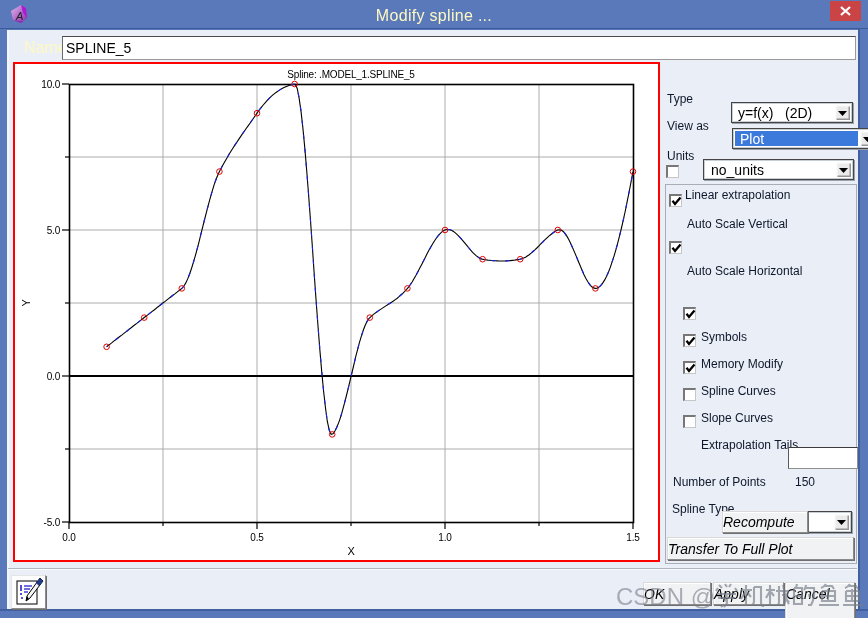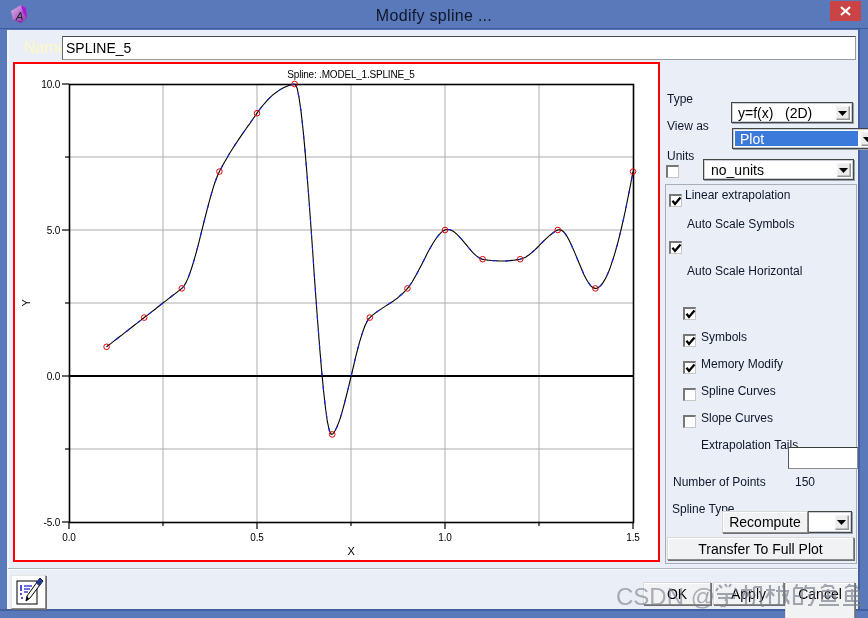--- a/index.html
+++ b/index.html
@@ -1,42 +1,42 @@
 <!DOCTYPE html>
 <html><head>
 <meta charset="utf-8">
 <style>
 * { margin:0; padding:0; box-sizing:border-box; }
 html,body { width:868px; height:618px; overflow:hidden; }
 body { font-family:"Liberation Sans", sans-serif; position:relative; background:#5a79ba; }
 .abs { position:absolute; }
 
 #titlebar { left:0; top:0; width:868px; height:29px; background:#5a79ba; border-bottom:1px solid #3c5a9a; }
-#title { width:100%; text-align:center; top:6.5px; font-size:16px; letter-spacing:0.3px; color:#0f172a; }
+#title { width:100%; text-align:center; top:6.5px; font-size:16px; letter-spacing:0.3px; color:#fef9c3; }
 #closebtn { left:830px; top:1px; width:31px; height:20px; background:#ca4345; }
 #closebtn svg { position:absolute; left:10px; top:5px; }
 #bodybg { left:7px; top:30px; width:852px; height:579px; background:#e9eef7; }
 #hl-left { left:7px; top:30px; width:2px; height:579px; background:#f3f7fc; }
 #sh-right { left:858px; top:29px; width:2px; height:581px; background:#42609f; }
 #sh-bottom { left:0px; top:609px; width:868px; height:2px; background:#42609f; }
 
 #namelab { left:24px; top:39px; font-size:16px; color:#fef9c3; }
 #namefield { left:62px; top:36px; width:794px; height:24px; background:#fff; border:1px solid #9a9a9a; border-top:1px solid #4a4a4a; border-left:1px solid #6a6a6a; }
 #nametext { left:66px; top:40px; font-size:14px; color:#000; }
 
 #plotbox { left:13px; top:62px; width:647px; height:500px; background:#fff; border:2px solid #fb0200; }
 
 .lab { font-size:12px; color:#0f172a; white-space:nowrap;margin-top:24px; }
 .combo { background:#fff; border:1px solid #454545; box-shadow:inset 0 0 0 1px #c9cdd4, 1px 1px 0 #9aa2ae;margin-top:36px; }
 .combo .txt { position:absolute; left:7px; top:2px; font-size:14px; color:#000; }
 .arrowbtn { position:absolute; right:2px; top:2px; bottom:2px; width:15px; background:#ebebeb; box-shadow:inset 1.5px 1.5px 0 #fcfcfc, inset -1.5px -1.5px 0 #969696; }
 .arrowbtn svg { position:absolute; left:3px; top:50%; margin-top:-2px; }
 .cb { position:absolute; width:13px; height:13px; background:#fff; border-top:2px solid #777; border-left:2px solid #777; border-right:1px solid #c6c6c6; border-bottom:1px solid #c6c6c6; }
 .cb svg { position:absolute; left:0px; top:0px; }
-.btn { position:absolute; background:#f1f2f4; border:1px solid #8b8b8b; border-top-color:#d9d9d9; border-left-color:#d9d9d9; box-shadow:1px 1px 0 #6f6f6f, inset 1px 1px 0 #ffffff; text-align:center; font-size:14px; color:#000; }
+.btn { position:absolute; background:#f1f2f4; border:1px solid #8b8b8b; border-top-color:#d9d9d9; border-left-color:#d9d9d9; box-shadow:1px 1px 0 #6f6f6f, inset 1px 1px 0 #ffffff; font-size:14px; color:#000;font-style:italic; }
 #groupbox { left:665px; top:184px; width:192px; height:380px; border:1px solid #a8aeb8; }
 
 #sep { left:8px; top:568px; width:849px; height:1px; background:#aeb6c2; box-shadow:0 1px 0 #fbfcfe; }
 #iconbtn { left:11px; top:575px; width:35px; height:34px; background:#fdfdfd; border:1px solid #8b8b8b; border-top-color:#e5e5e5; border-left-color:#e5e5e5; box-shadow:1px 1px 0 #6f6f6f; }
 #watermark { left:616px; top:583px; font-size:24px; color:rgba(122,128,140,0.62); white-space:nowrap; z-index:50; }
 #watermark svg { vertical-align:-4px; }
 </style>
 </head>
 <body>
 <div class="abs" id="titlebar"></div>
@@ -171,21 +171,21 @@
 
 <div class="abs cb" style="left:666px;top:165px"></div>
 <div class="abs lab" style="left:685px;top:164px">Linear extrapolation</div>
 
 <div class="abs" id="groupbox"></div>
 <div class="abs cb" style="left:669px;top:194px">
     <svg width="13" height="13" viewBox="0 0 13 13">
       <path d="M1.5 4.8 L4 8 L9.5 1.5" fill="none" stroke="#000" stroke-width="2.3"></path>
     </svg>
   </div>
-<div class="abs lab" style="left:687px;top:193px">Auto Scale Symbols</div>
+<div class="abs lab" style="left:687px;top:193px">Auto Scale Vertical</div>
 <div class="abs cb" style="left:669px;top:241px">
     <svg width="13" height="13" viewBox="0 0 13 13">
       <path d="M1.5 4.8 L4 8 L9.5 1.5" fill="none" stroke="#000" stroke-width="2.3"></path>
     </svg>
   </div>
 <div class="abs lab" style="left:687px;top:240px">Auto Scale Horizontal</div>
 
 <div class="abs cb" style="left:683px;top:307px">
     <svg width="13" height="13" viewBox="0 0 13 13">
       <path d="M1.5 4.8 L4 8 L9.5 1.5" fill="none" stroke="#000" stroke-width="2.3"></path>

